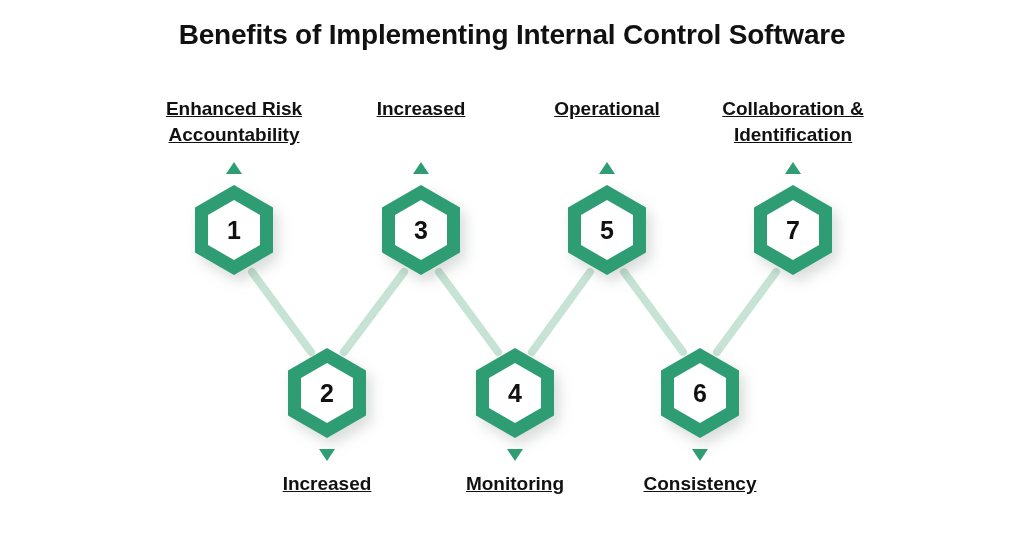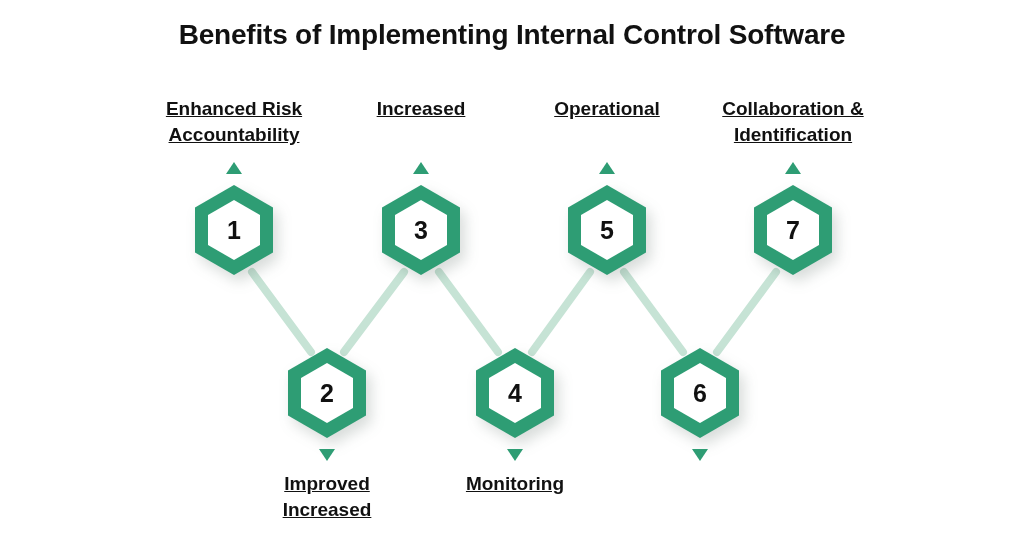--- a/index.html
+++ b/index.html
@@ -169,21 +169,20 @@
       </div>
       <div class="node" style="left: 327px; top: 393px;">
         <div class="hex-wrap">
           <div class="hex-outer" style="background: rgb(46, 157, 116);"></div>
           <div class="hex-inner" style="background: rgb(255, 255, 255);">
             <span class="hex-number">2</span>
           </div>
         </div>
         <div class="arrow-down" style="border-top-color: rgb(46, 157, 116);"></div>
         <div class="label label-bottom">
-          <span class="ln">Improved</span>
           <span class="ln">Increased</span>
         </div>
       </div>
       <div class="node" style="left: 421px; top: 230px;">
         <div class="hex-wrap">
           <div class="hex-outer" style="background: rgb(46, 157, 116);"></div>
           <div class="hex-inner" style="background: rgb(255, 255, 255);">
             <span class="hex-number">3</span>
           </div>
         </div>
@@ -218,20 +217,21 @@
       </div>
       <div class="node" style="left: 700px; top: 393px;">
         <div class="hex-wrap">
           <div class="hex-outer" style="background: rgb(46, 157, 116);"></div>
           <div class="hex-inner" style="background: rgb(255, 255, 255);">
             <span class="hex-number">6</span>
           </div>
         </div>
         <div class="arrow-down" style="border-top-color: rgb(46, 157, 116);"></div>
         <div class="label label-bottom">
+          <span class="ln">Consistency</span>
         </div>
       </div>
       <div class="node" style="left: 793px; top: 230px;">
         <div class="hex-wrap">
           <div class="hex-outer" style="background: rgb(46, 157, 116);"></div>
           <div class="hex-inner" style="background: rgb(255, 255, 255);">
             <span class="hex-number">7</span>
           </div>
         </div>
         <div class="arrow-up" style="border-bottom-color: rgb(46, 157, 116);"></div>

